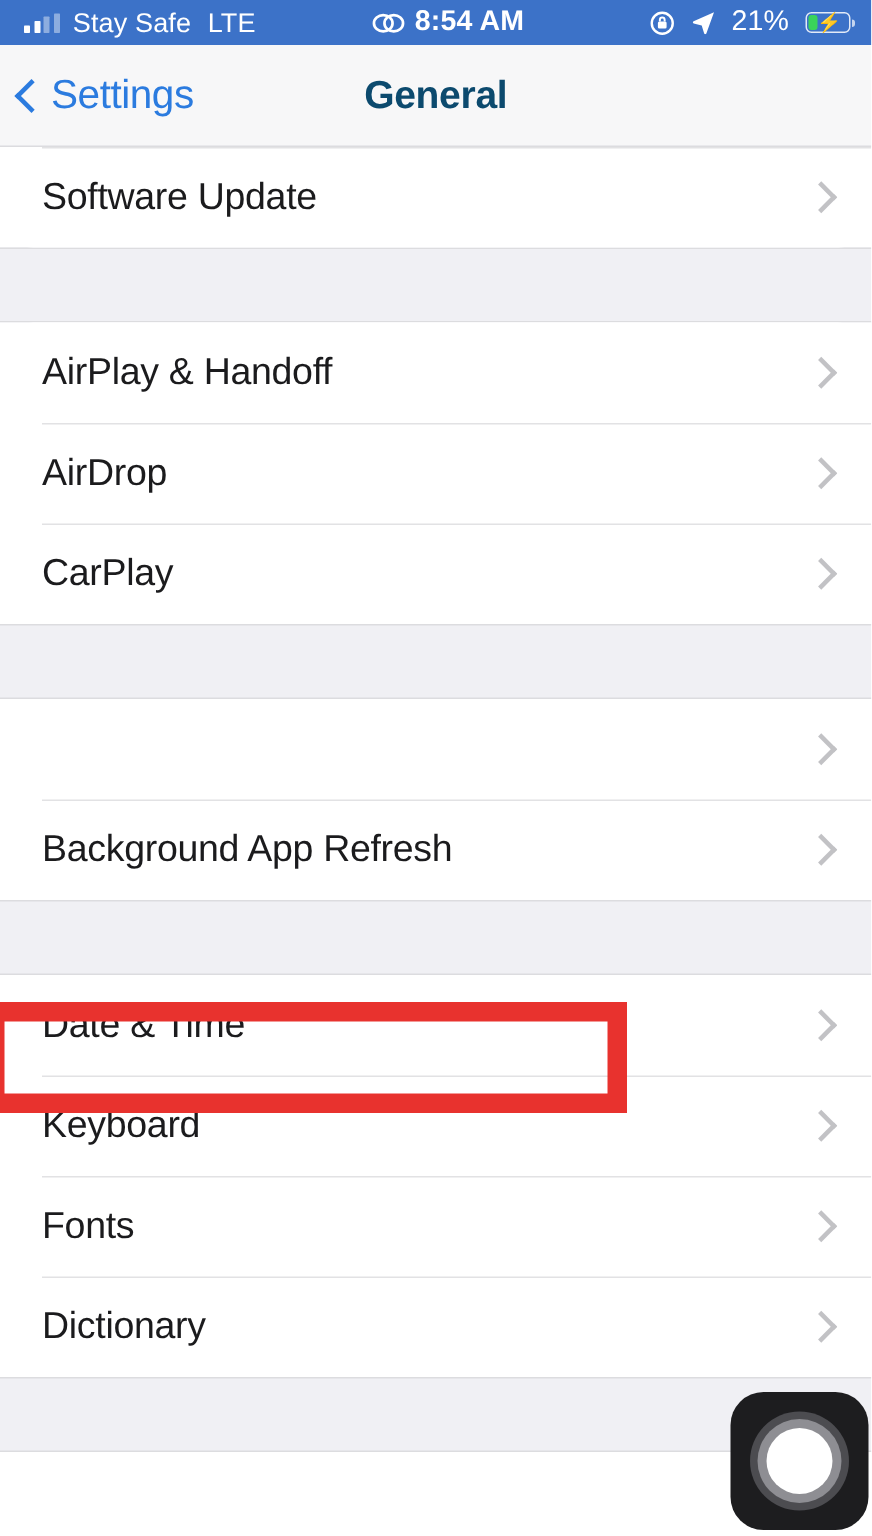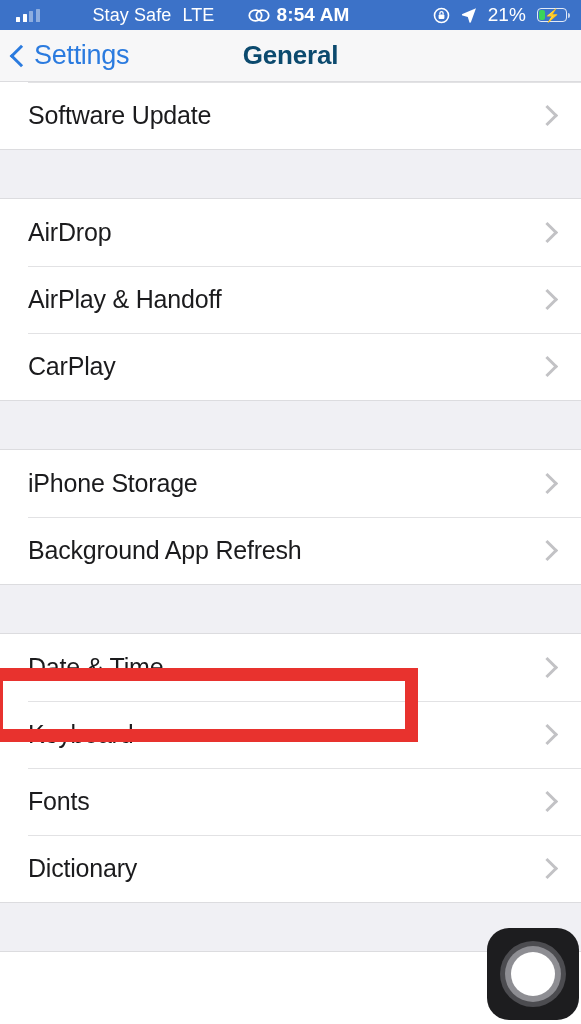--- a/index.html
+++ b/index.html
@@ -66,21 +66,21 @@
   .signal i {
     display: block;
     width: 4px;
     background: #ffffff;
     border-radius: 0.5px;
   }
   .signal i:nth-child(1) { height: 5px; }
   .signal i:nth-child(2) { height: 8px; }
   .signal i:nth-child(3) { height: 11px; opacity: .42; }
   .signal i:nth-child(4) { height: 13px; opacity: .42; }
-  .carrier { font-size: 18px; margin-left: 44px; }
+  .carrier { font-size: 18px; }
   .lte { font-size: 18px; margin-left: 2px; }
   .sb-time { font-size: 19px; font-weight: 600; }
   .battery-pct { font-size: 19px; }
   .battery {
     position: relative;
     width: 30px;
     height: 14px;
     border: 1.6px solid rgba(255,255,255,.85);
     border-radius: 4px;
     box-sizing: border-box;
@@ -110,21 +110,21 @@
     top: 50%;
     transform: translate(-45%, -50%);
     font-size: 13px;
     line-height: 1;
     color: #ffffff;
   }
 
   
   .nav-bar {
     position: relative;
-    height: 52px;
+    height: 68px;
     background: #f7f7f8;
     border-bottom: 1px solid #dcdcdf;
     display: flex;
     align-items: center;
     box-sizing: border-box;
   }
   .back-btn {
     display: flex;
     align-items: center;
     gap: 5px;
@@ -328,37 +328,36 @@
     <div class="group">
       <div class="row top-sep">
         <span class="row-label">Software Update</span>
         <span class="row-chevron"></span>
       </div>
     </div>
     <div class="group-gap"></div>
 
     <div class="group">
       <div class="row">
+        <span class="row-label">AirPlay &amp; Handoff</span>
+        <span class="row-chevron"></span>
+      </div>
+      <div class="row">
         <span class="row-label">AirDrop</span>
         <span class="row-chevron"></span>
       </div>
       <div class="row">
-        <span class="row-label">AirPlay &amp; Handoff</span>
-        <span class="row-chevron"></span>
-      </div>
-      <div class="row">
         <span class="row-label">CarPlay</span>
         <span class="row-chevron"></span>
       </div>
     </div>
     <div class="group-gap"></div>
 
     <div class="group">
       <div class="row">
-        <span class="row-label">iPhone Storage</span>
         <span class="row-chevron"></span>
       </div>
       <div class="row">
         <span class="row-label">Background App Refresh</span>
         <span class="row-chevron"></span>
       </div>
     </div>
     <div class="group-gap"></div>
 
     <div class="group">

